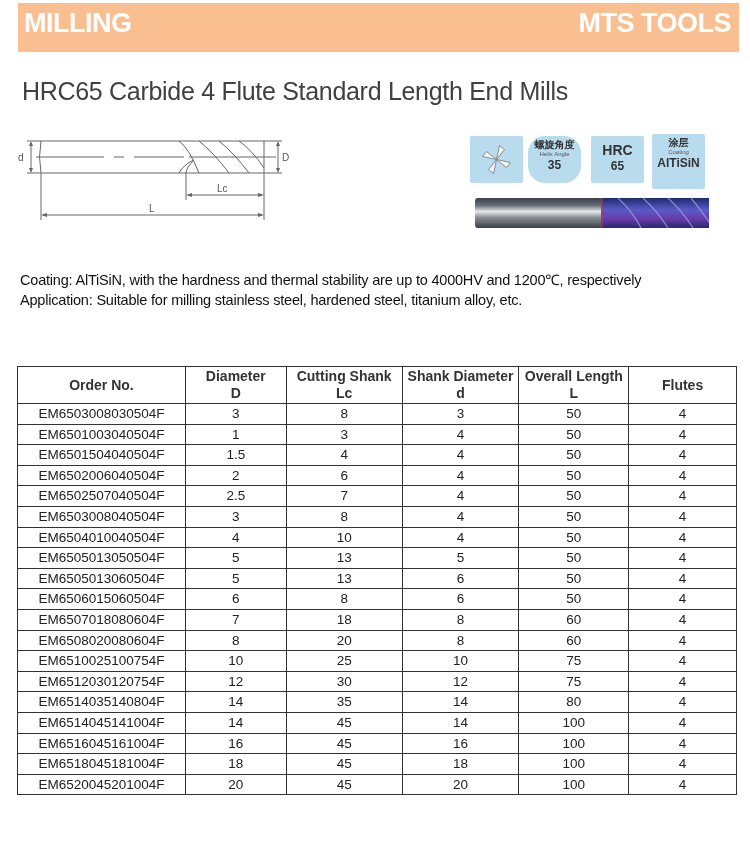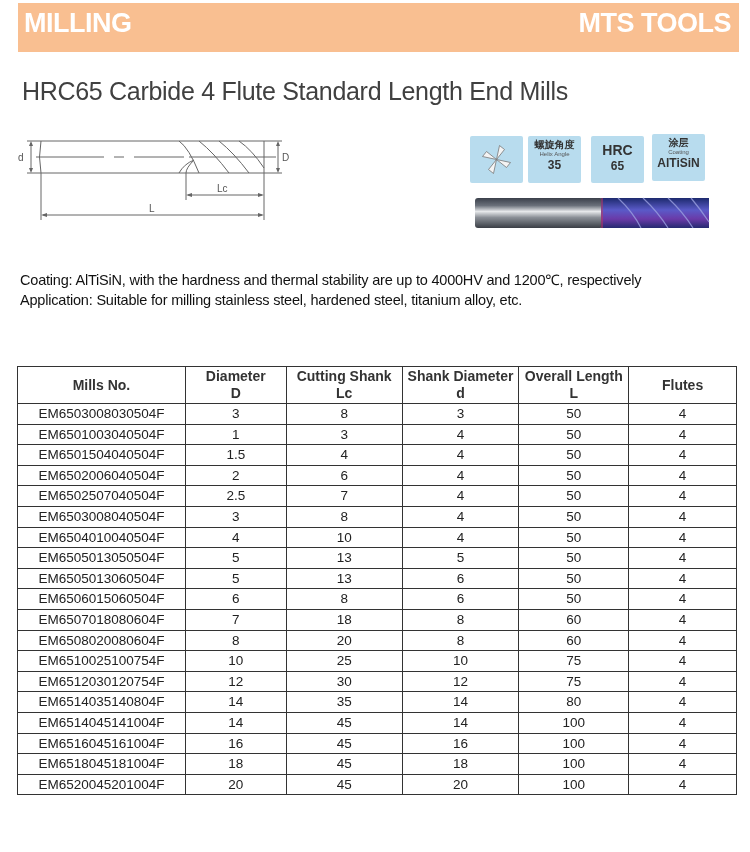--- a/index.html
+++ b/index.html
@@ -101,30 +101,30 @@
   <div class="badge" style="left:0;">
     <svg width="53" height="47" viewBox="0 0 53 47">
       <g transform="translate(26.5,23.5)" fill="#f4f4f4" stroke="#777" stroke-width="0.8">
         <path d="M0 0 L3 -14 L8 -10 Z"></path>
         <path d="M0 0 L14 3 L10 8 Z"></path>
         <path d="M0 0 L-3 14 L-8 10 Z"></path>
         <path d="M0 0 L-14 -3 L-10 -8 Z"></path>
       </g>
     </svg>
   </div>
-  <div class="badge" style="left:58px;">
+  <div class="badge" style="left:58px;border-radius:17px;">
     <div class="cn">螺旋角度</div>
     <div class="en">Helix Angle</div>
     <div class="val">35</div>
   </div>
   <div class="badge" style="left:121px;">
     <div class="big">HRC</div>
     <div class="val">65</div>
   </div>
-  <div class="badge" style="left:182px; top:-2px; height:47px;">
+  <div class="badge" style="left:182px; top:-2px; height:55px;">
     <div class="cn">涂层</div>
     <div class="en">Coating</div>
     <div class="val">AlTiSiN</div>
   </div>
 </div>
 
 <svg class="tool-photo" viewBox="0 0 238 36" xmlns="http://www.w3.org/2000/svg">
   <defs>
     <linearGradient id="shank" x1="0" y1="0" x2="0" y2="1">
       <stop offset="0" stop-color="#3a3f4a"></stop>
@@ -160,21 +160,21 @@
   <colgroup>
     <col style="width:168px">
       <col style="width:101px">
       <col style="width:116px">
     <col style="width:117px">
       <col style="width:110px">
       <col style="width:108px">
   </colgroup>
   <thead>
     <tr>
-      <th><span>Mills No.</span></th>
+      <th><span>Order No.</span></th>
       <th><span>Diameter</span><br><span>D</span></th>
       <th><span>Cutting Shank</span><br><span>Lc</span></th>
       <th><span>Shank Diameter</span><br><span>d</span></th>
       <th><span>Overall Length</span><br><span>L</span></th>
       <th><span>Flutes</span></th>
     </tr>
   </thead>
   <tbody id="spec-body">
       <tr>
         <td>EM6503008030504F</td>

